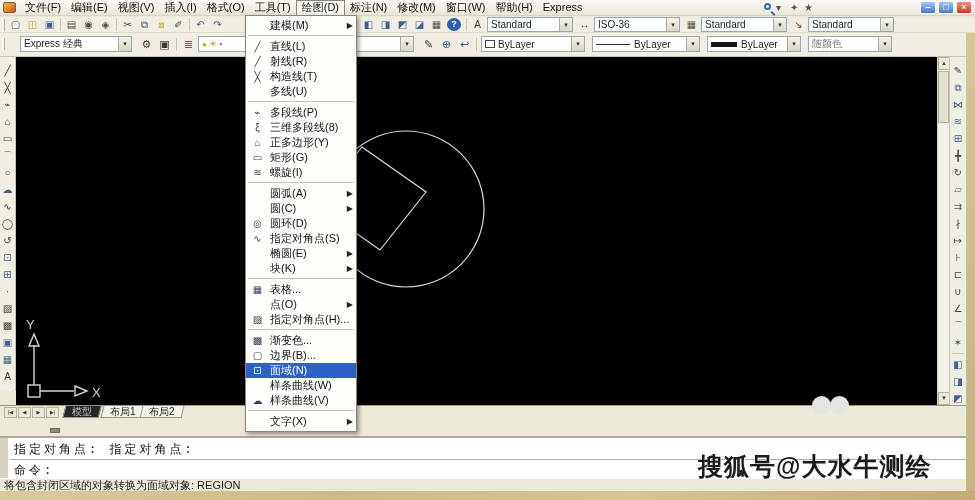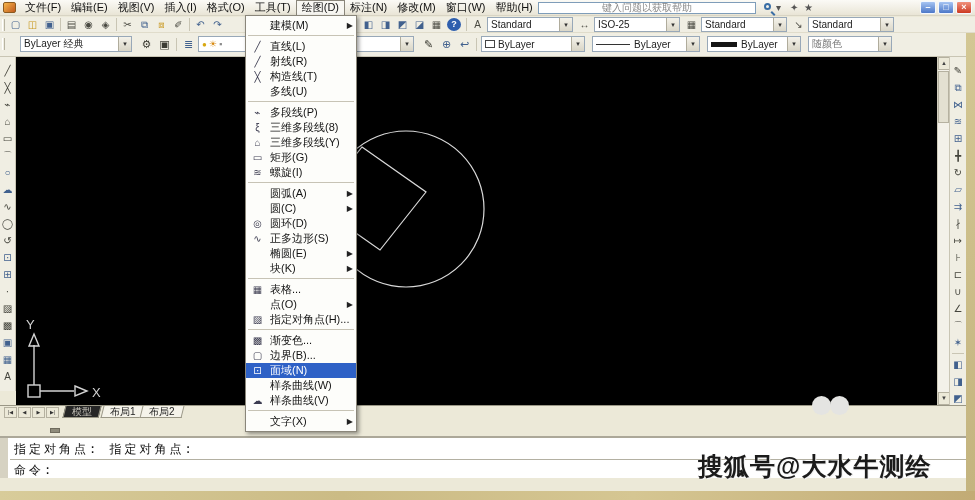--- a/index.html
+++ b/index.html
@@ -131,21 +131,20 @@
     <span class="mb-item">视图(V)</span>
     <span class="mb-item">插入(I)</span>
     <span class="mb-item">格式(O)</span>
     <span class="mb-item">工具(T)</span>
     <span class="mb-item open">绘图(D)</span>
     <span class="mb-item">标注(N)</span>
     <span class="mb-item">修改(M)</span>
     <span class="mb-item">窗口(W)</span>
     <span class="mb-item">帮助(H)</span>
     <span class="mb-item">Express</span>
-    <span id="qbox">键入问题以获取帮助</span>
     <span class="mag"></span>
     <span class="tinyicon" style="left:776px;">▾</span>
     <span class="tinyicon" style="left:790px;">✦</span>
     <span class="tinyicon" style="left:804px;">★</span>
     <span class="wbtn" style="left:920px;">–</span>
     <span class="wbtn" style="left:938px;">□</span>
     <span class="wbtn close" style="left:956px;">×</span>
   </div>
 
   <div id="row2">
@@ -174,39 +173,39 @@
     <span class="help-badge" style="left:447px;">?</span>
 
     <span class="tbsep" style="left:466px;"></span>
     <span class="tbbtn dk" style="left:469px;">A</span>
     <div class="combo" style="left:487px; top:0; width:86px; height:15px;">
       <span>Standard</span>
       <span class="dd">▾</span>
     </div>
     <span class="tbbtn dk" style="left:576px;">↔</span>
     <div class="combo" style="left:594px; top:0; width:86px; height:15px;">
-      <span>ISO-25</span>
+      <span>ISO-36</span>
       <span class="dd">▾</span>
     </div>
     <span class="tbbtn dk" style="left:683px;">▦</span>
     <div class="combo" style="left:701px; top:0; width:86px; height:15px;">
       <span>Standard</span>
       <span class="dd">▾</span>
     </div>
     <span class="tbbtn dk" style="left:790px;">↘</span>
     <div class="combo" style="left:808px; top:0; width:86px; height:15px;">
       <span>Standard</span>
       <span class="dd">▾</span>
     </div>
   </div>
 
   <div id="row3">
     <span class="grip" style="top:5px;"></span>
     <div class="combo" style="left:20px; top:3px; width:112px;">
-      <span>ByLayer 经典</span>
+      <span>Express 经典</span>
       <span class="dd">▾</span>
     </div>
     <span class="r3icon dk" style="left:138px;">⚙</span>
     <span class="r3icon dk" style="left:156px;">▣</span>
     <span class="tbsep" style="left:176px; top:5px;"></span>
     <span class="r3icon" style="left:180px;">≣</span>
     <div class="combo" style="left:198px; top:3px; width:216px;">
       <span style="color:#d8a812; font-size:8px;">●</span>
       <span style="color:#d8890f; font-size:9px; margin-left:2px;">☀</span>
       <span style="color:#8a8a8a; font-size:9px; margin-left:2px;">▪</span>
@@ -326,42 +325,45 @@
 
   <div id="cmdwin">
     <div id="cmdgutter"></div>
     <div class="cmdline" style="top:3px;">指定对角点: 指定对角点:</div>
     <div id="cmddivider"></div>
     <div class="cmdline" style="top:24px;">命令:</div>
   </div>
 
   <div id="wm-text">搜狐号@大水牛测绘</div>
 
+  <div id="statusbar">
+    <span>将包含封闭区域的对象转换为面域对象:  REGION</span>
+  </div>
 
   <div id="desk-right"></div>
   <div id="desk-bottom"></div>
 
   <div id="drawmenu">
     <div class="mitem"><span>建模(M)</span><span class="sub">▶</span></div>
     <div class="msep"></div>
     <div class="mitem"><span class="mi">╱</span><span>直线(L)</span></div>
     <div class="mitem"><span class="mi">╱</span><span>射线(R)</span></div>
     <div class="mitem"><span class="mi">╳</span><span>构造线(T)</span></div>
     <div class="mitem"><span>多线(U)</span></div>
     <div class="msep"></div>
     <div class="mitem"><span class="mi">⌁</span><span>多段线(P)</span></div>
     <div class="mitem"><span class="mi">ξ</span><span>三维多段线(8)</span></div>
-    <div class="mitem"><span class="mi">⌂</span><span>三维多段线(Y)</span></div>
+    <div class="mitem"><span class="mi">⌂</span><span>正多边形(Y)</span></div>
     <div class="mitem"><span class="mi">▭</span><span>矩形(G)</span></div>
     <div class="mitem"><span class="mi">≋</span><span>螺旋(I)</span></div>
     <div class="msep"></div>
     <div class="mitem"><span>圆弧(A)</span><span class="sub">▶</span></div>
     <div class="mitem"><span>圆(C)</span><span class="sub">▶</span></div>
     <div class="mitem"><span class="mi">◎</span><span>圆环(D)</span></div>
-    <div class="mitem"><span class="mi">∿</span><span>正多边形(S)</span></div>
+    <div class="mitem"><span class="mi">∿</span><span>指定对角点(S)</span></div>
     <div class="mitem"><span>椭圆(E)</span><span class="sub">▶</span></div>
     <div class="mitem"><span>块(K)</span><span class="sub">▶</span></div>
     <div class="msep"></div>
     <div class="mitem"><span class="mi">▦</span><span>表格...</span></div>
     <div class="mitem"><span>点(O)</span><span class="sub">▶</span></div>
     <div class="mitem"><span class="mi">▨</span><span>指定对角点(H)...</span></div>
     <div class="msep"></div>
     <div class="mitem"><span class="mi">▩</span><span>渐变色...</span></div>
     <div class="mitem"><span class="mi">▢</span><span>边界(B)...</span></div>
     <div class="mitem hl"><span class="mi">⊡</span><span>面域(N)</span></div>

